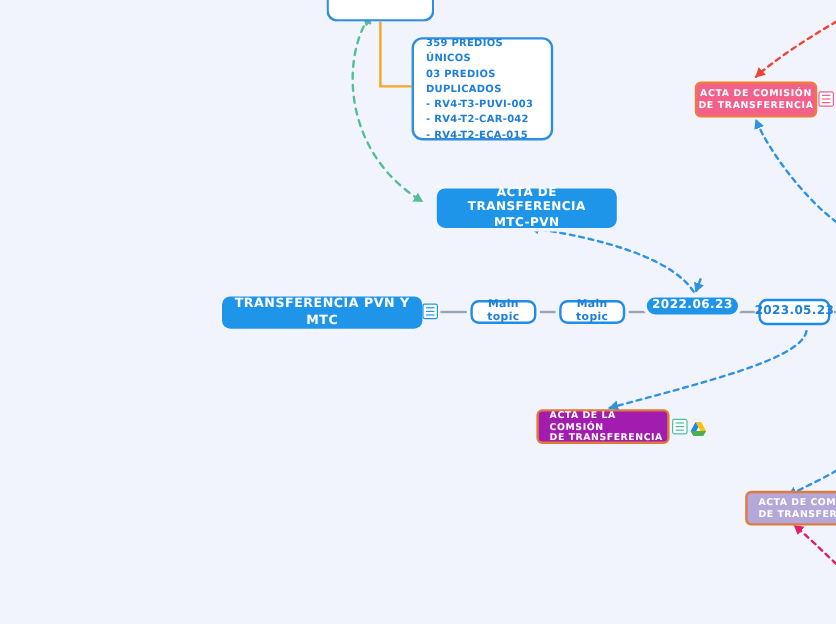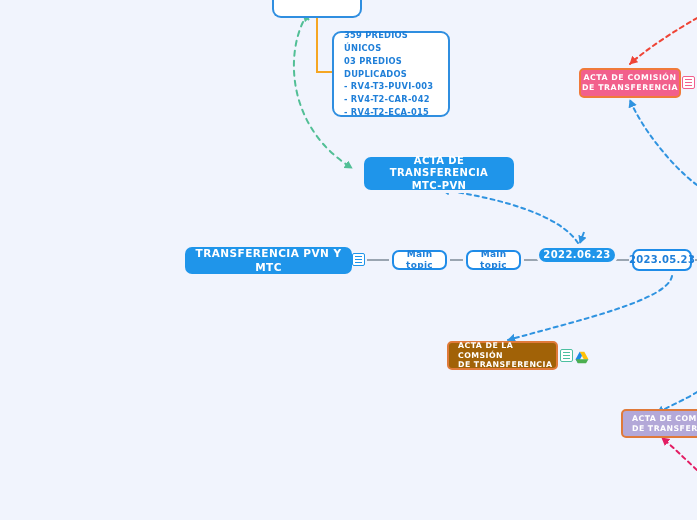--- a/index.html
+++ b/index.html
@@ -91,21 +91,21 @@
     background: #f2608c;
     border: 2px solid #f07a3a;
     color: #ffffff;
     font-size: 7.8px;
     letter-spacing: .55px;
     border-radius: 5px;
   }
 
   
   .n-green {
-    background: #a16207;
+    background: #a21caf;
     border: 2px solid #e07a3a;
     color: #ffffff;
     font-size: 7.8px;
     letter-spacing: .45px;
     border-radius: 5px;
     text-align: left;
     justify-content: flex-start;
     padding-left: 9px;
   }
 
@@ -206,21 +206,21 @@
       <marker id="arrow-crimson" markerWidth="5" markerHeight="5" refX="3.6" refY="2.2" orient="auto" markerUnits="strokeWidth">
         <path d="M0,0 L4,2.2 L0,4.4 z" fill="#e31d63"></path>
       </marker>
     </defs>
   </svg>
 
   <div class="node n-topcut" style="left:272px; top:-22px; width:90px; height:40px;">
     <span></span>
   </div>
 
-  <div class="node n-card" style="left:332px; top:31px; width:118px; height:86px;">
+  <div class="node n-card" style="left:343px; top:31px; width:118px; height:86px;">
     <span>359 PREDIOS ÚNICOS
 03 PREDIOS DUPLICADOS
     - RV4-T3-PUVI-003
     - RV4-T2-CAR-042
     - RV4-T2-ECA-015</span>
   </div>
 
   <div class="node n-pink" style="left:579px; top:68px; width:102px; height:30px;">
     <span>ACTA DE COMISIÓN
 DE TRANSFERENCIA</span>

